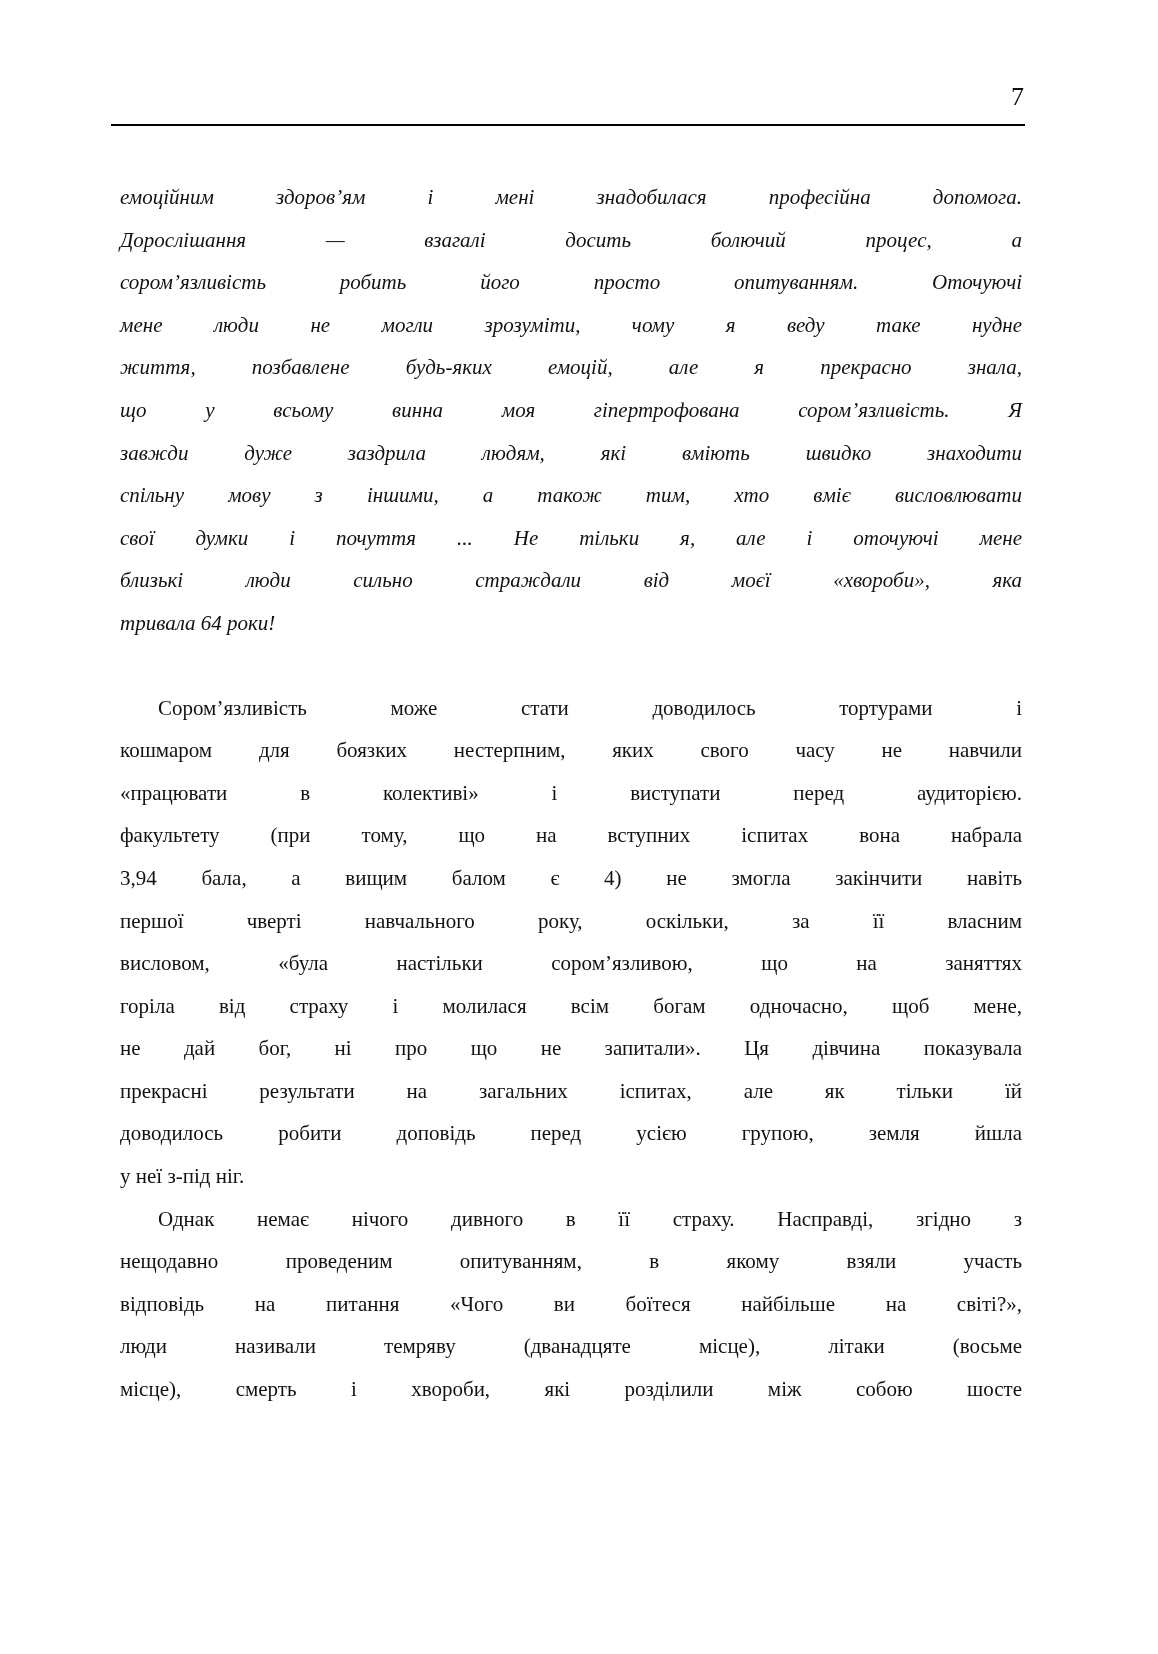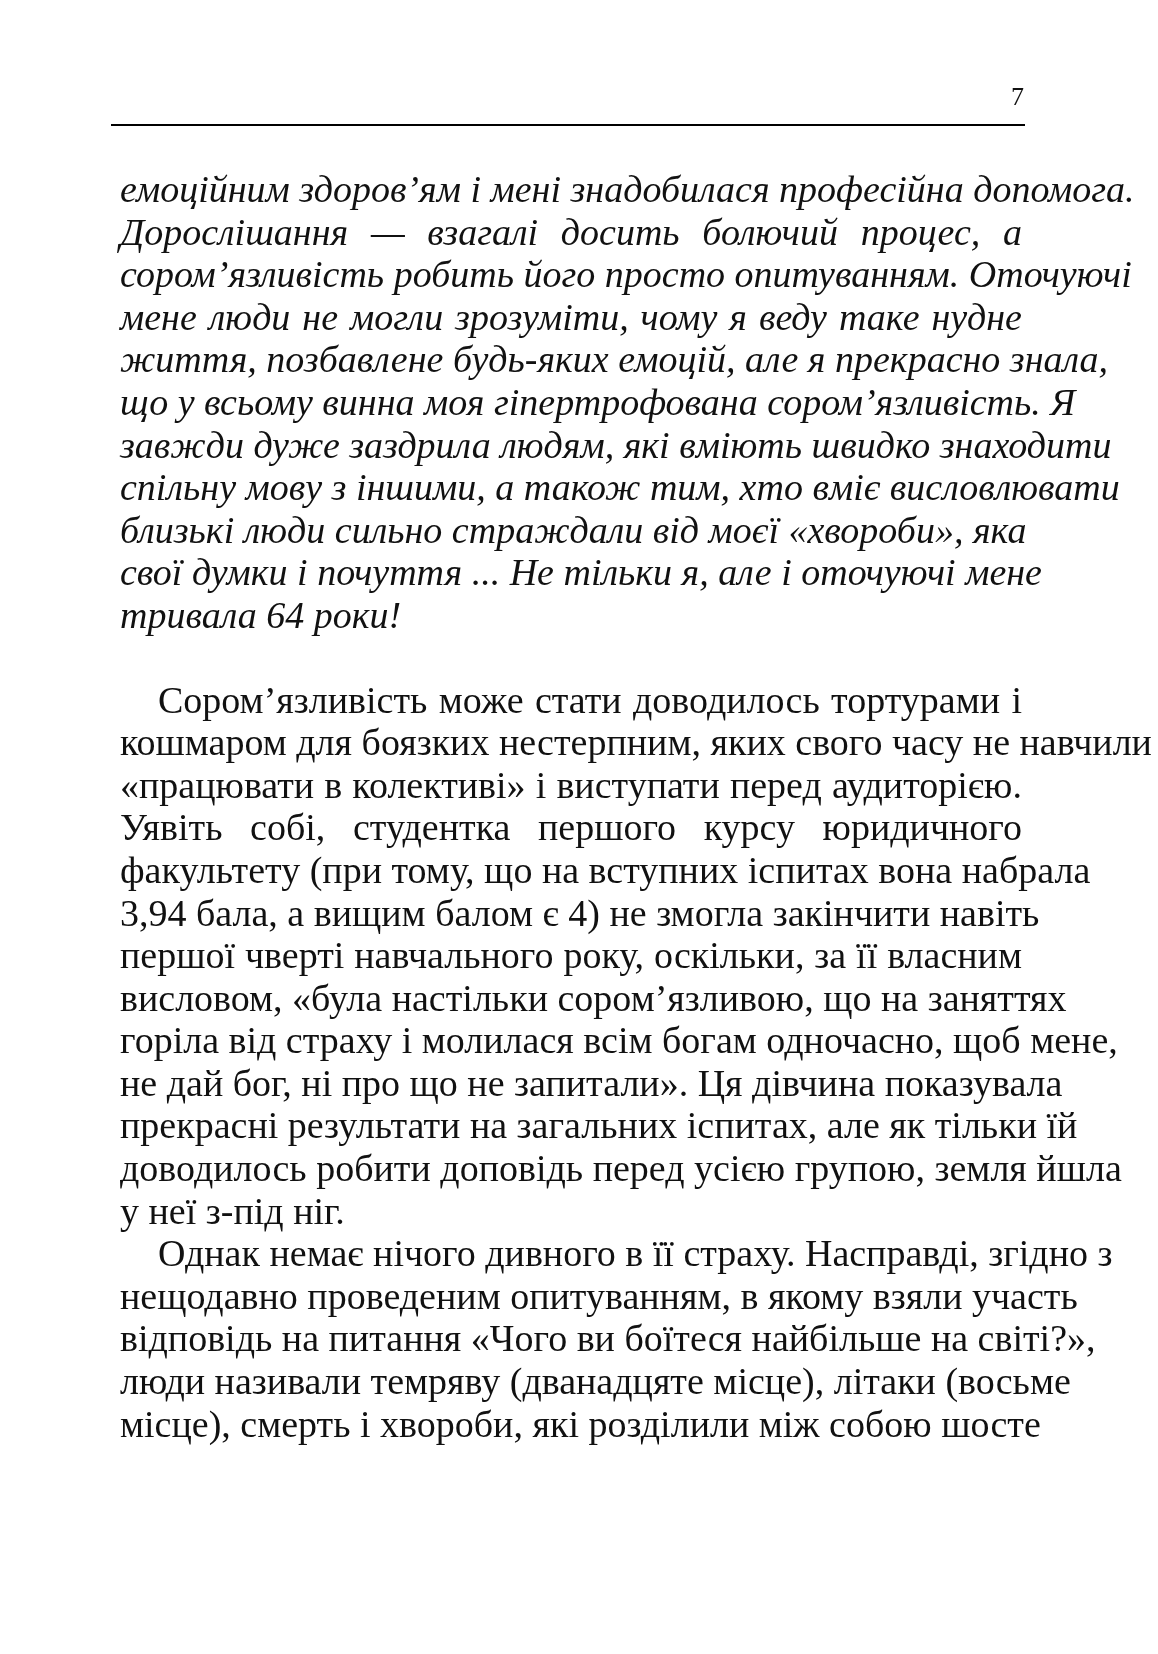--- a/index.html
+++ b/index.html
@@ -2,21 +2,21 @@
 <html><head>
 <meta charset="utf-8">
 <style>
   html, body { margin: 0; padding: 0; background: #ffffff; }
   body { width: 1158px; height: 1654px; position: relative; overflow: hidden;
          font-family: "Liberation Serif", "DejaVu Serif", serif; color: #111; }
   .page-number { position: absolute; top: 82px; left: 1000px; width: 24px; text-align: right;
                  font-size: 26px; line-height: 30px; }
   .header-rule { position: absolute; top: 124px; left: 111px; width: 914px; height: 0;
                  border-top: 2px solid #000; }
-  .body { position: absolute; top: 168px; left: 120px; width: 902px; font-size: 38px; line-height: 42.6px; }
+  .body { position: absolute; top: 176px; left: 120px; width: 902px; font-size: 21px; line-height: 42.6px; }
   .line { display: block; white-space: nowrap; text-align: justify; text-align-last: justify; height: 42.6px; }
   .line.last { text-align-last: left; }
   .italic { font-style: italic; }
   .indent { padding-left: 38px; }
   .gap { height: 42px; }
   p { margin: 0; }
 </style>
 </head>
 <body>
 
@@ -26,32 +26,31 @@
 <div class="body">
   <p class="italic">
     <span class="line">емоційним здоров’ям і мені знадобилася професійна допомога.</span>
     <span class="line">Дорослішання —   взагалі   досить   болючий   процес,   а</span>
     <span class="line">сором’язливість робить його просто опитуванням. Оточуючі</span>
     <span class="line">мене люди не могли зрозуміти, чому я веду таке нудне</span>
     <span class="line">життя, позбавлене будь-яких емоцій, але я прекрасно знала,</span>
     <span class="line">що у всьому винна моя гіпертрофована сором’язливість. Я</span>
     <span class="line">завжди дуже заздрила людям, які вміють швидко знаходити</span>
     <span class="line">спільну мову з іншими, а також тим, хто вміє висловлювати</span>
+    <span class="line">свої думки і почуття ... Не тільки я, але і оточуючі мене</span>
     <span class="line">близькі люди сильно страждали від моєї «хвороби», яка</span>
-    <span class="line">свої думки і почуття ... Не тільки я, але і оточуючі мене</span>
     <span class="line last">тривала 64 роки!</span>
   </p>
 
   <div class="gap"></div>
 
   <p>
     <span class="line indent">Сором’язливість може стати доводилось тортурами і</span>
     <span class="line">кошмаром для боязких нестерпним, яких свого часу не навчили</span>
     <span class="line">«працювати в колективі» і виступати перед аудиторією.</span>
-    <span class="line">Уявіть собі, студентка першого курсу юридичного</span>
     <span class="line">факультету (при тому, що на вступних іспитах вона набрала</span>
     <span class="line">3,94 бала, а вищим балом є 4) не змогла закінчити навіть</span>
     <span class="line">першої чверті навчального року, оскільки, за її власним</span>
     <span class="line">висловом, «була настільки сором’язливою, що на заняттях</span>
     <span class="line">горіла від страху і молилася всім богам одночасно, щоб мене,</span>
     <span class="line">не дай бог, ні про що не запитали». Ця дівчина показувала</span>
     <span class="line">прекрасні результати на загальних іспитах, але як тільки їй</span>
     <span class="line">доводилось робити доповідь перед усією групою, земля йшла</span>
     <span class="line last">у неї з-під ніг.</span>
   </p>

